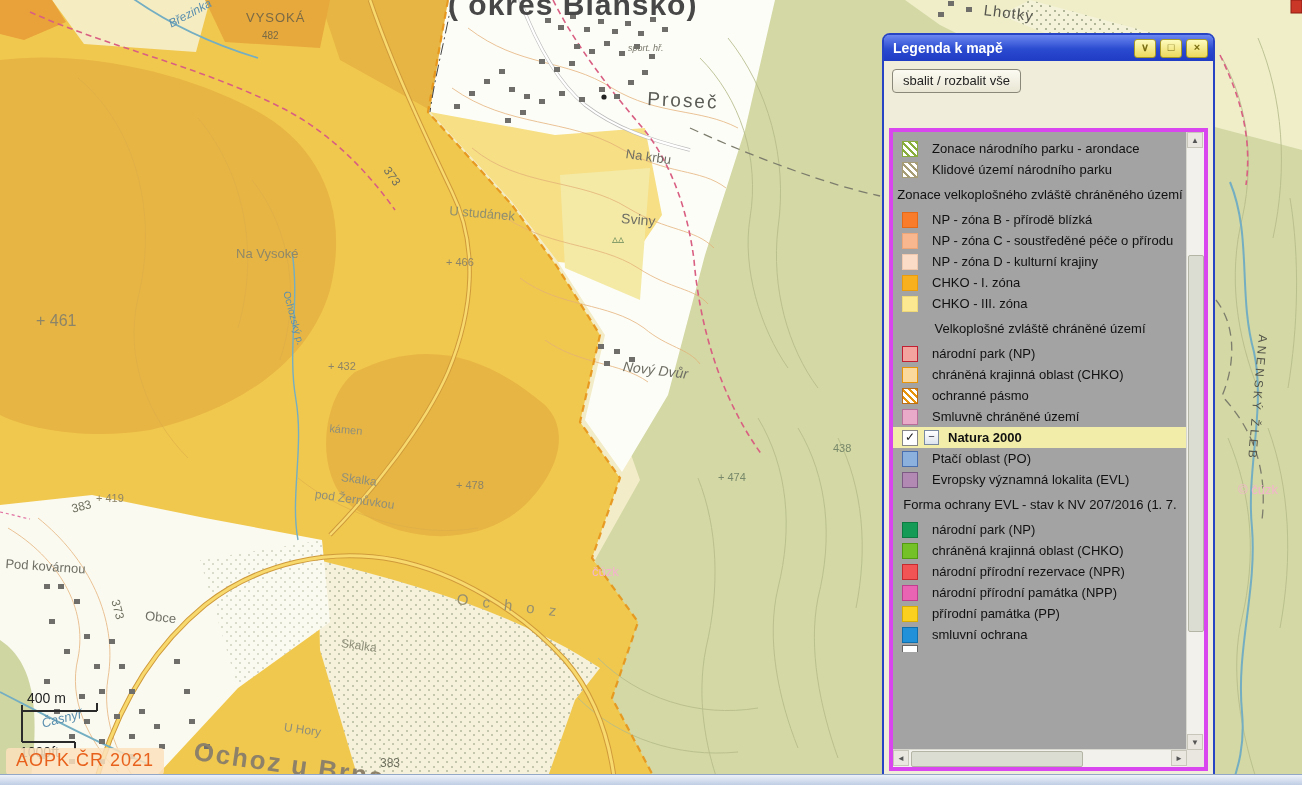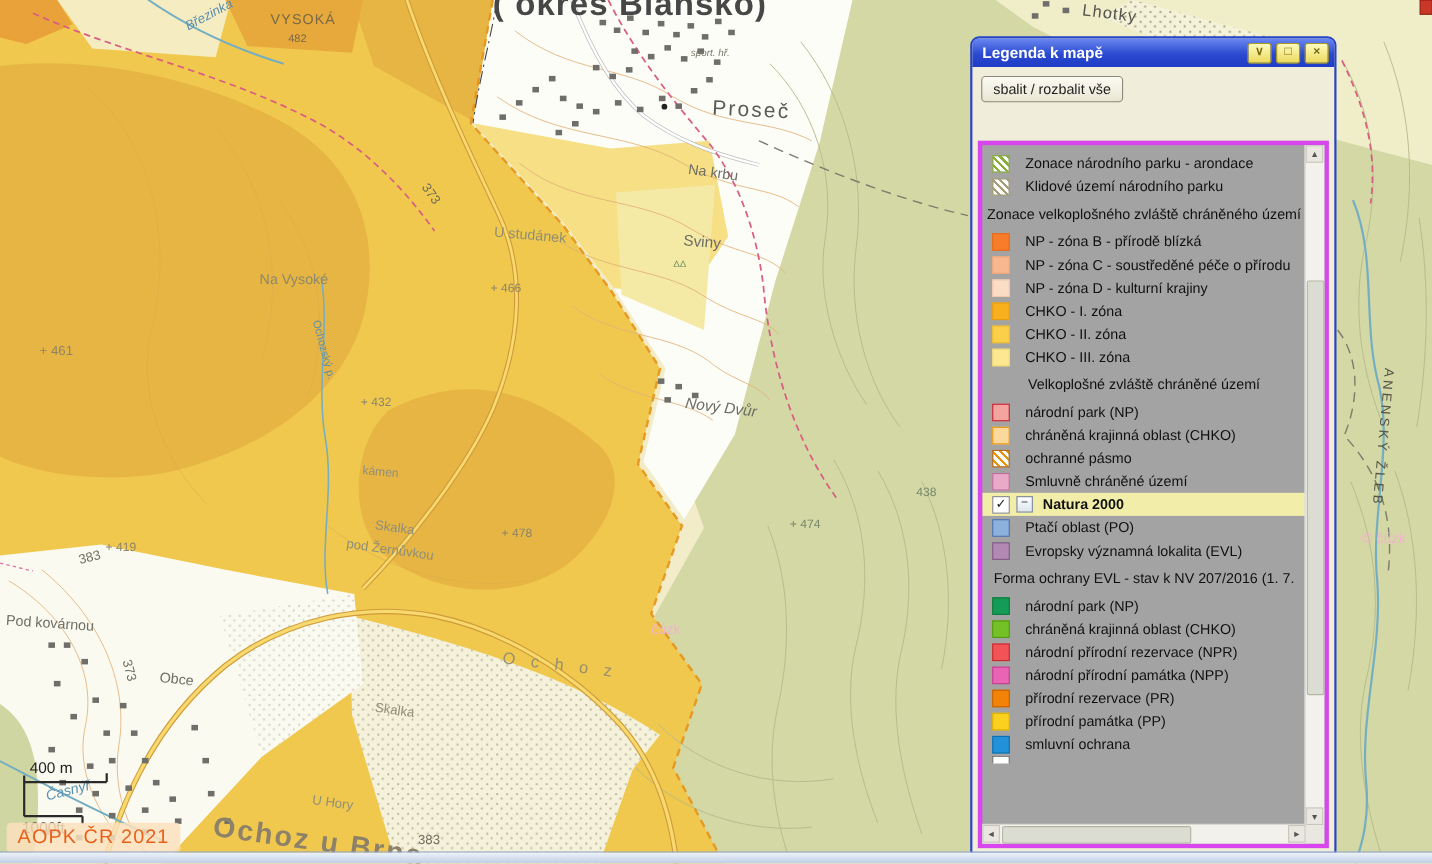--- a/index.html
+++ b/index.html
@@ -226,21 +226,21 @@
       <span class="map-label" style="left: 448px; top: -12px; font-size: 30px; color: rgb(71, 71, 71); font-weight: bold; letter-spacing: 1px;">( okres Blansko)</span>
       <span class="map-label" style="left: 985px; top: 1px; font-size: 15px; color: rgb(85, 85, 78); letter-spacing: 1px; transform: rotate(7deg);">Lhotky</span>
       <span class="map-label" style="left: 648px; top: 88px; font-size: 19px; color: rgb(90, 90, 85); letter-spacing: 2px; transform: rotate(3deg);">Proseč</span>
       <span class="map-label" style="left: 627px; top: 146px; font-size: 13px; color: rgb(110, 110, 100); transform: rotate(8deg);">Na krbu</span>
       <span class="map-label" style="left: 622px; top: 210px; font-size: 14px; color: rgb(110, 110, 100); transform: rotate(5deg);">Sviny</span>
       <span class="map-label" style="left: 612px; top: 232px; font-size: 12px; color: rgb(106, 138, 90);">▵▵</span>
       <span class="map-label" style="left: 624px; top: 358px; font-size: 14px; color: rgb(110, 110, 100); font-style: italic; transform: rotate(7deg);">Nový Dvůr</span>
       <span class="map-label" style="left: 450px; top: 203px; font-size: 13px; color: rgb(143, 143, 111); transform: rotate(5deg);">U studánek</span>
       <span class="map-label" style="left: 236px; top: 246px; font-size: 13px; color: rgb(143, 136, 104);">Na Vysoké</span>
       <span class="map-label" style="left: 446px; top: 256px; font-size: 11px; color: rgb(140, 132, 104);">+ 466</span>
-      <span class="map-label" style="left: 36px; top: 312px; font-size: 12px; color: rgb(140, 132, 104);">+ 461</span>
+      <span class="map-label" style="left: 36px; top: 312px; font-size: 16px; color: rgb(140, 132, 104);">+ 461</span>
       <span class="map-label" style="left: 328px; top: 360px; font-size: 11px; color: rgb(140, 132, 104);">+ 432</span>
       <span class="map-label" style="left: 456px; top: 479px; font-size: 11px; color: rgb(140, 132, 104);">+ 478</span>
       <span class="map-label" style="left: 96px; top: 492px; font-size: 11px; color: rgb(140, 132, 104);">+ 419</span>
       <span class="map-label" style="left: 718px; top: 471px; font-size: 11px; color: rgb(120, 136, 106);">+ 474</span>
       <span class="map-label" style="left: 833px; top: 442px; font-size: 11px; color: rgb(120, 136, 106);">438</span>
       <span class="map-label" style="left: 70px; top: 502px; font-size: 12px; color: rgb(111, 111, 95); transform: rotate(-14deg);">383</span>
       <span class="map-label" style="left: 380px; top: 756px; font-size: 12px; color: rgb(111, 111, 95);">383</span>
       <span class="map-label" style="left: 392px; top: 164px; font-size: 12px; color: rgb(111, 111, 95); transform: rotate(55deg);">373</span>
       <span class="map-label" style="left: 122px; top: 598px; font-size: 12px; color: rgb(111, 111, 95); transform: rotate(75deg);">373</span>
       <span class="map-label" style="left: 330px; top: 422px; font-size: 11px; color: rgb(143, 143, 122); transform: rotate(5deg);">kámen</span>
@@ -305,24 +305,20 @@
         </div>
         <div class="lrow">
           <span class="sw" style="border-color: rgb(240, 200, 174); background: rgb(251, 220, 198);"></span>
           <span class="lab">NP - zóna D - kulturní krajiny</span>
         </div>
         <div class="lrow">
           <span class="sw" style="border-color: rgb(232, 156, 14); background: rgb(249, 176, 31);"></span>
           <span class="lab">CHKO - I. zóna</span>
         </div>
         <div class="lrow">
-          <span class="sw" style="border-color: rgb(238, 187, 48); background: rgb(251, 207, 74);"></span>
-          <span class="lab">CHKO - II. zóna</span>
-        </div>
-        <div class="lrow">
           <span class="sw" style="border-color: rgb(239, 216, 120); background: rgb(252, 232, 144);"></span>
           <span class="lab">CHKO - III. zóna</span>
         </div>
         <div class="lrow lheader">
           <span>Velkoplošné zvláště chráněné území</span>
         </div>
         <div class="lrow">
           <span class="sw" style="border-color: rgb(194, 31, 51); background: rgb(243, 164, 158);"></span>
           <span class="lab">národní park (NP)</span>
         </div>
@@ -362,24 +358,20 @@
           <span class="sw" style="border-color: rgb(84, 154, 16); background: rgb(115, 192, 39);"></span>
           <span class="lab">chráněná krajinná oblast (CHKO)</span>
         </div>
         <div class="lrow">
           <span class="sw" style="border-color: rgb(198, 43, 47); background: rgb(242, 83, 85);"></span>
           <span class="lab">národní přírodní rezervace (NPR)</span>
         </div>
         <div class="lrow">
           <span class="sw" style="border-color: rgb(191, 63, 142); background: rgb(233, 101, 179);"></span>
           <span class="lab">národní přírodní památka (NPP)</span>
-        </div>
-        <div class="lrow">
-          <span class="sw" style="border-color: rgb(196, 98, 3); background: rgb(242, 131, 6);"></span>
-          <span class="lab">přírodní rezervace (PR)</span>
         </div>
         <div class="lrow">
           <span class="sw" style="border-color: rgb(217, 174, 4); background: rgb(252, 208, 30);"></span>
           <span class="lab">přírodní památka (PP)</span>
         </div>
         <div class="lrow">
           <span class="sw" style="border-color: rgb(16, 112, 174); background: rgb(33, 145, 217);"></span>
           <span class="lab">smluvní ochrana</span>
         </div>
         <div class="lrow partial">

